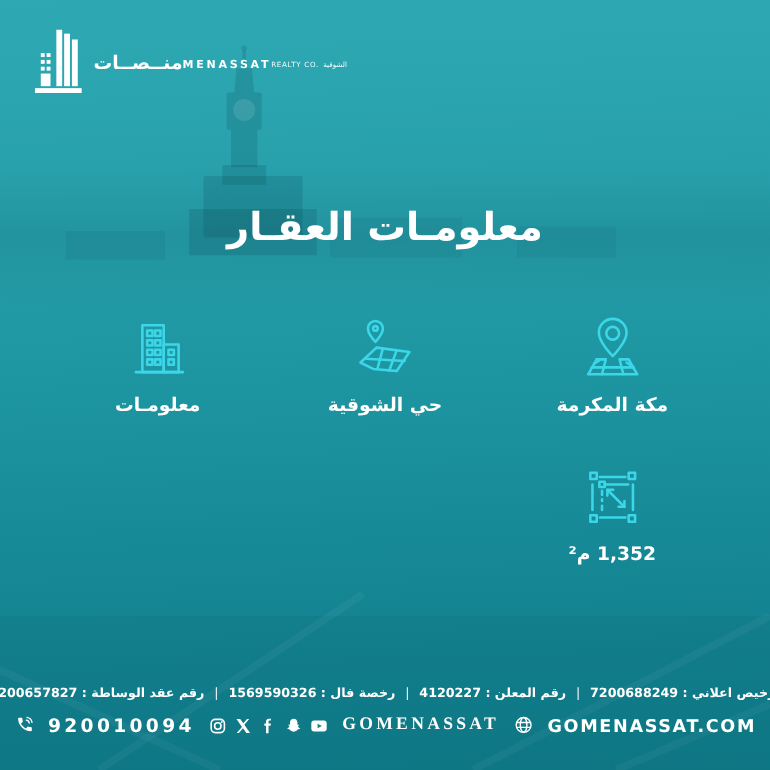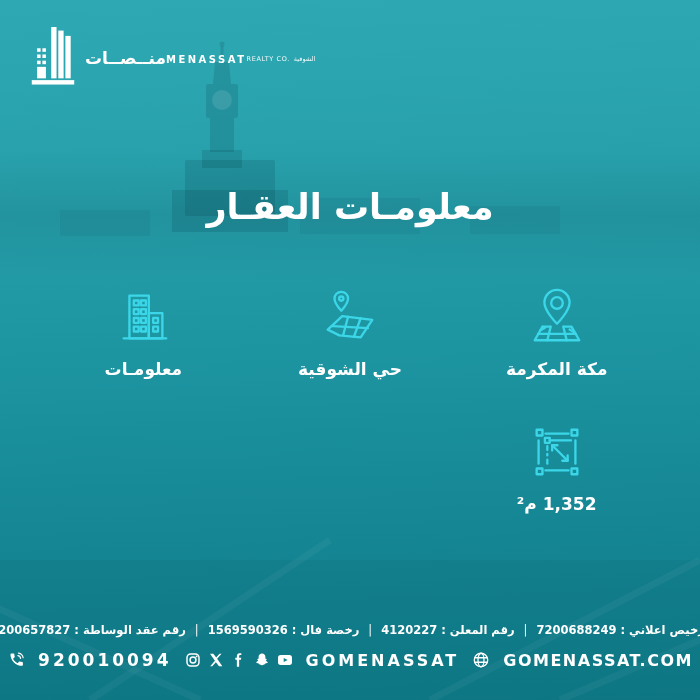--- a/index.html
+++ b/index.html
@@ -28,25 +28,25 @@
   .item .icon{height:64px;display:flex;align-items:flex-end;}
   .item .icon svg{width:62px;height:62px;display:block;}
   .item .label{font-size:17px;font-weight:bold;direction:rtl;white-space:nowrap;}
   
   .licenses{position:absolute;top:623px;left:0;right:0;display:flex;direction:rtl;
     justify-content:center;align-items:center;font-size:11.5px;font-weight:bold;}
   .lic{white-space:nowrap;display:inline-flex;align-items:center;}
   .lic .colon{margin:0 4px;}
   .pipe{margin:0 9px;opacity:.95;font-weight:normal;}
   .contact{position:absolute;top:650px;left:0;right:0;display:flex;direction:ltr;
-    justify-content:center;align-items:center;gap:13px;}
+    justify-content:center;gap:13px;}
   .contact .phone-num{font-size:17px;letter-spacing:3px;font-weight:bold;}
   .socials{display:flex;align-items:center;gap:7px;}
   .socials svg{width:16px;height:16px;display:block;}
-  .handle{font-size:16px;font-weight:bold;letter-spacing:3px;}
+  .handle{font-size:16px;font-weight:bold;letter-spacing:3px;font-family:Liberation Serif, serif;}
   .website{font-size:16px;font-weight:bold;letter-spacing:1.5px;}
   .cicon svg{width:18px;height:18px;display:block;}
 </style>
 </head>
 <body>
 
 <div class="canvas">
 
   <svg class="bg-art" viewBox="0 0 700 700" aria-hidden="true">
     <g fill="rgba(6,58,68,0.16)">

